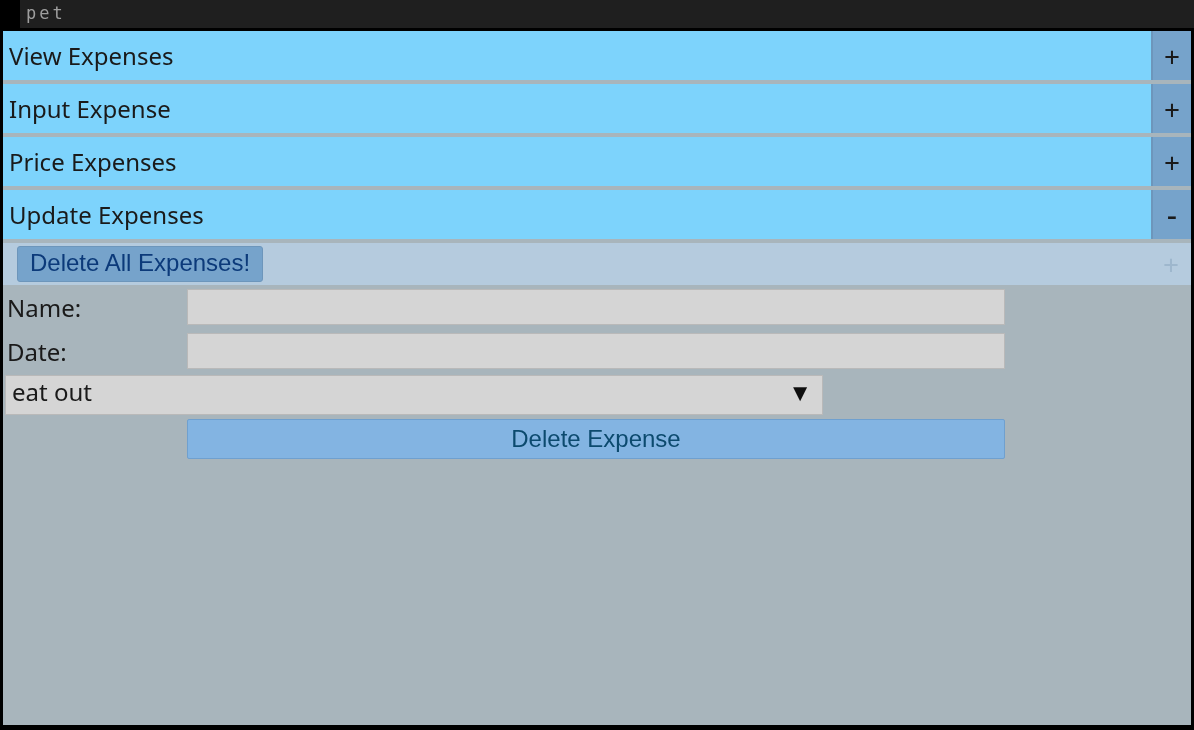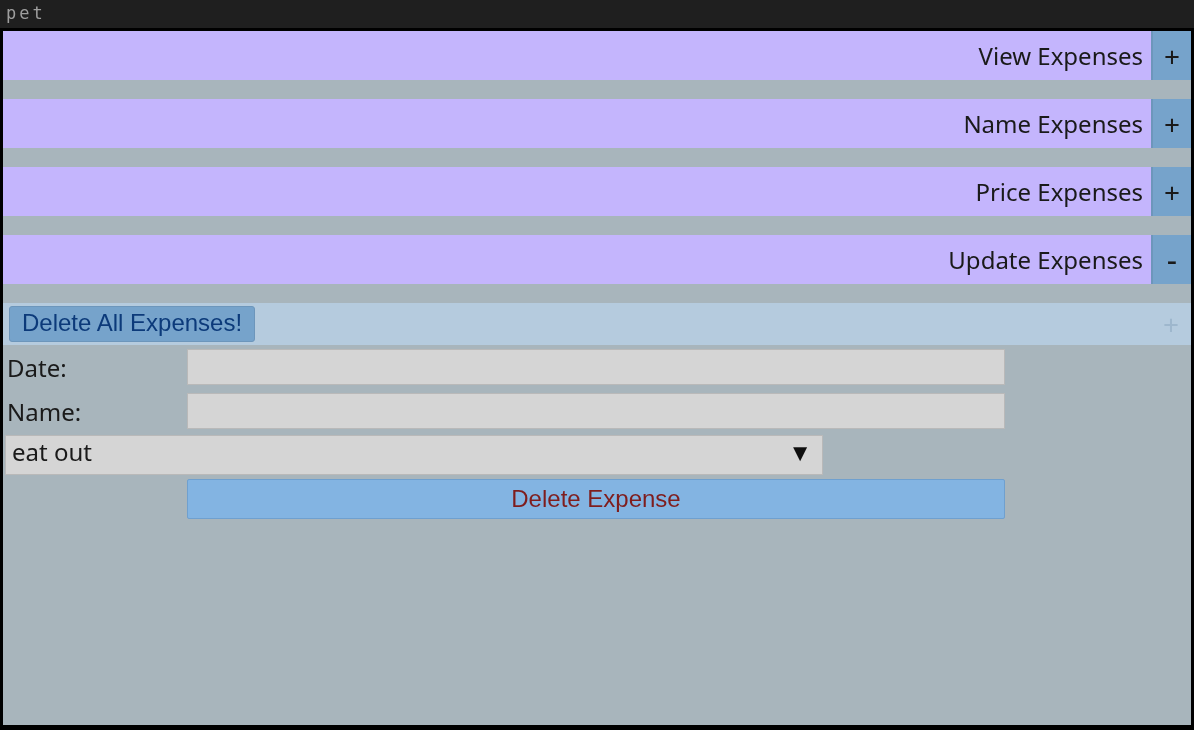--- a/index.html
+++ b/index.html
@@ -10,37 +10,37 @@
       height: 730px;
       overflow: hidden;
     }
     .titlebar {
       background: #1f1f1f;
       color: #9e9e9e;
       font-family: Consolas, "DejaVu Sans Mono", monospace;
       font-size: 17px;
       padding: 3px 6px 5px 6px;
       letter-spacing: 3px;
+      margin-left: 20px;
     }
     .window {
       background: #a8b5bc;
       border: 3px solid #000;
       height: 700px;
       position: relative;
     }
     .accordion {
       display: flex;
       flex-direction: column;
     }
     .accordion-row {
       display: flex;
       align-items: stretch;
-      background: #c4b5fd;
-      margin-bottom: 19px;
-      text-align: right;
+      background: #7dd3fc;
+      margin-bottom: 4px;
     }
     .accordion-title {
       flex: 1;
       font-size: 24px;
       color: #1a1a1a;
       padding: 8px 8px 8px 6px;
     }
     .accordion-btn {
       width: 40px;
       display: flex;
@@ -63,20 +63,21 @@
       min-height: 42px;
     }
     .delete-all-btn {
       background: #76a3cb;
       border: 1px solid #6d96bb;
       border-radius: 3px;
       color: #0c3a7a;
       font-size: 24px;
       padding: 2px 12px 4px 12px;
       cursor: pointer;
+      margin-left: 8px;
     }
     .accordion-content .ghost-plus {
       position: absolute;
       right: 0;
       top: 0;
       bottom: 0;
       width: 40px;
       display: flex;
       align-items: center;
       justify-content: center;
@@ -131,21 +132,21 @@
       display: flex;
       margin-top: 2px;
     }
     .action-btn-spacer { width: 182px; }
     .action-btn {
       width: 818px;
       height: 40px;
       background: #83b4e2;
       border: 1px solid #6fa0cf;
       border-radius: 2px;
-      color: #7f1d1d;
+      color: #0c4a6e;
       font-size: 24px;
       display: flex;
       align-items: center;
       justify-content: center;
       cursor: pointer;
     }
   </style>
 </head>
 <body>
 
@@ -156,21 +157,21 @@
 <div class="window">
 
   <div class="accordion">
 
     <div class="accordion-row">
       <div class="accordion-title">View Expenses</div>
       <div class="accordion-btn">+</div>
     </div>
 
     <div class="accordion-row">
-      <div class="accordion-title">Name Expenses</div>
+      <div class="accordion-title">Input Expense</div>
       <div class="accordion-btn">+</div>
     </div>
 
     <div class="accordion-row">
       <div class="accordion-title">Price Expenses</div>
       <div class="accordion-btn">+</div>
     </div>
 
     <div class="accordion-row">
       <div class="accordion-title">Update Expenses</div>
@@ -180,26 +181,26 @@
     <div class="accordion-content">
       <button class="delete-all-btn">Delete All Expenses!</button>
       <div class="ghost-plus">+</div>
     </div>
 
   </div>
 
   <div class="form-area">
 
     <div class="form-row">
+      <div class="form-label">Name:</div>
+      <input class="form-input" type="text" value="" style="">
+    </div>
+
+    <div class="form-row">
       <div class="form-label">Date:</div>
-      <input class="form-input" type="text" value="" style="">
-    </div>
-
-    <div class="form-row">
-      <div class="form-label">Name:</div>
       <input class="form-input" type="text" value="" style="">
     </div>
 
 
     <div class="form-row">
       <div class="form-select">
         <span class="value">eat out</span>
         <span class="chevron">▼</span>
       </div>
     </div>

